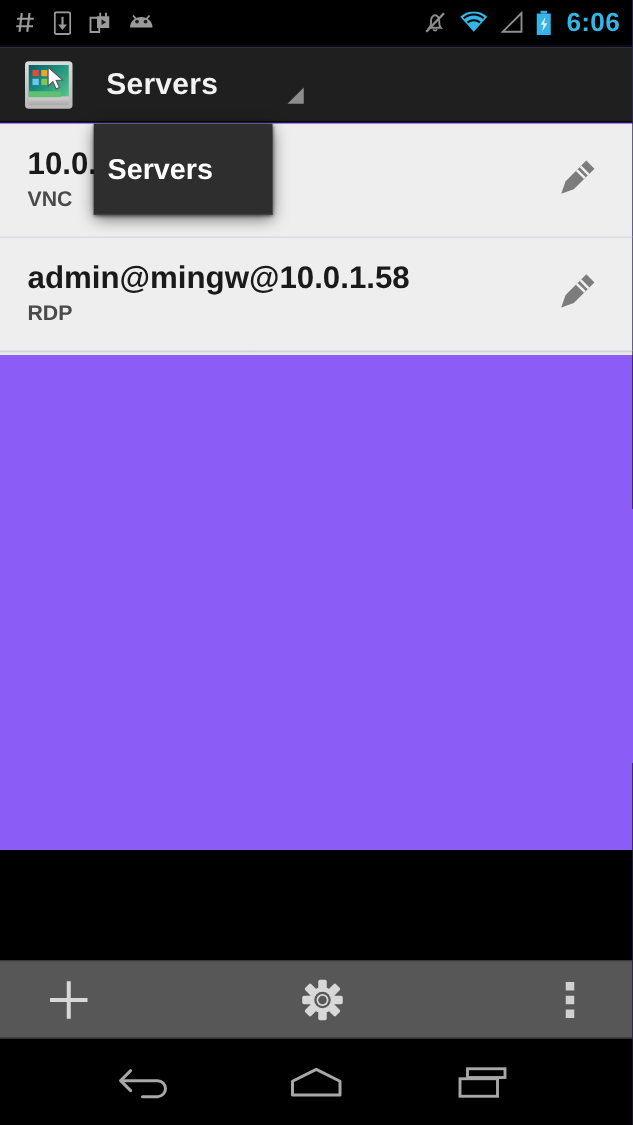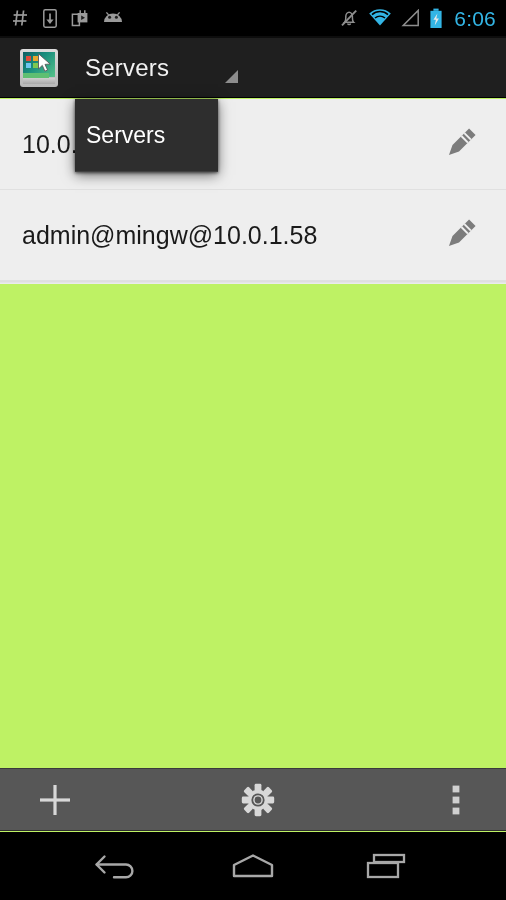--- a/index.html
+++ b/index.html
@@ -6,22 +6,23 @@
   html, body {
     width: 506px;
     height: 900px;
     background: #000;
     font-family: "Liberation Sans", sans-serif;
     overflow: hidden;
   }
   .phone {
     position: relative;
     width: 506px;
-    height: 900px;
-    background: #bef264;
+    height: 680px;
+    background: #8b5cf6;
+    font-weight: bold;
   }
 
   
   .statusbar {
     position: absolute; left: 0; top: 0;
     width: 506px; height: 36px;
     background: #000000;
     display: flex; align-items: center;
     padding: 0 10px 0 12px;
   }
@@ -270,35 +271,37 @@
     </div>
     <div class="ab-title">Servers</div>
     <div class="ab-spinner-caret"></div>
   </div>
 
   <div class="list">
 
     <div class="list-row">
       <div class="texts">
         <div class="row-title">10.0.1.57</div>
+        <div class="row-sub">VNC</div>
       </div>
       <div class="row-edit">
         <svg width="44" height="44" viewBox="0 0 44 44">
           <g transform="rotate(45 22 22)">
             <path d="M17.4 4.6 L26.6 4.6 L26.6 28.0 L22.0 37.6 L17.4 28.0 Z" fill="#7c7c7c"></path>
             <rect x="17.4" y="10.2" width="9.2" height="2.0" fill="#f0f0f0"></rect>
             <rect x="17.4" y="14.4" width="9.2" height="2.0" fill="#f0f0f0"></rect>
           </g>
         </svg>
       </div>
     </div>
 
     <div class="list-row">
       <div class="texts">
         <div class="row-title">admin@mingw@10.0.1.58</div>
+        <div class="row-sub">RDP</div>
       </div>
       <div class="row-edit">
         <svg width="44" height="44" viewBox="0 0 44 44">
           <g transform="rotate(45 22 22)">
             <path d="M17.4 4.6 L26.6 4.6 L26.6 28.0 L22.0 37.6 L17.4 28.0 Z" fill="#7c7c7c"></path>
             <rect x="17.4" y="10.2" width="9.2" height="2.0" fill="#f0f0f0"></rect>
             <rect x="17.4" y="14.4" width="9.2" height="2.0" fill="#f0f0f0"></rect>
           </g>
         </svg>
       </div>

